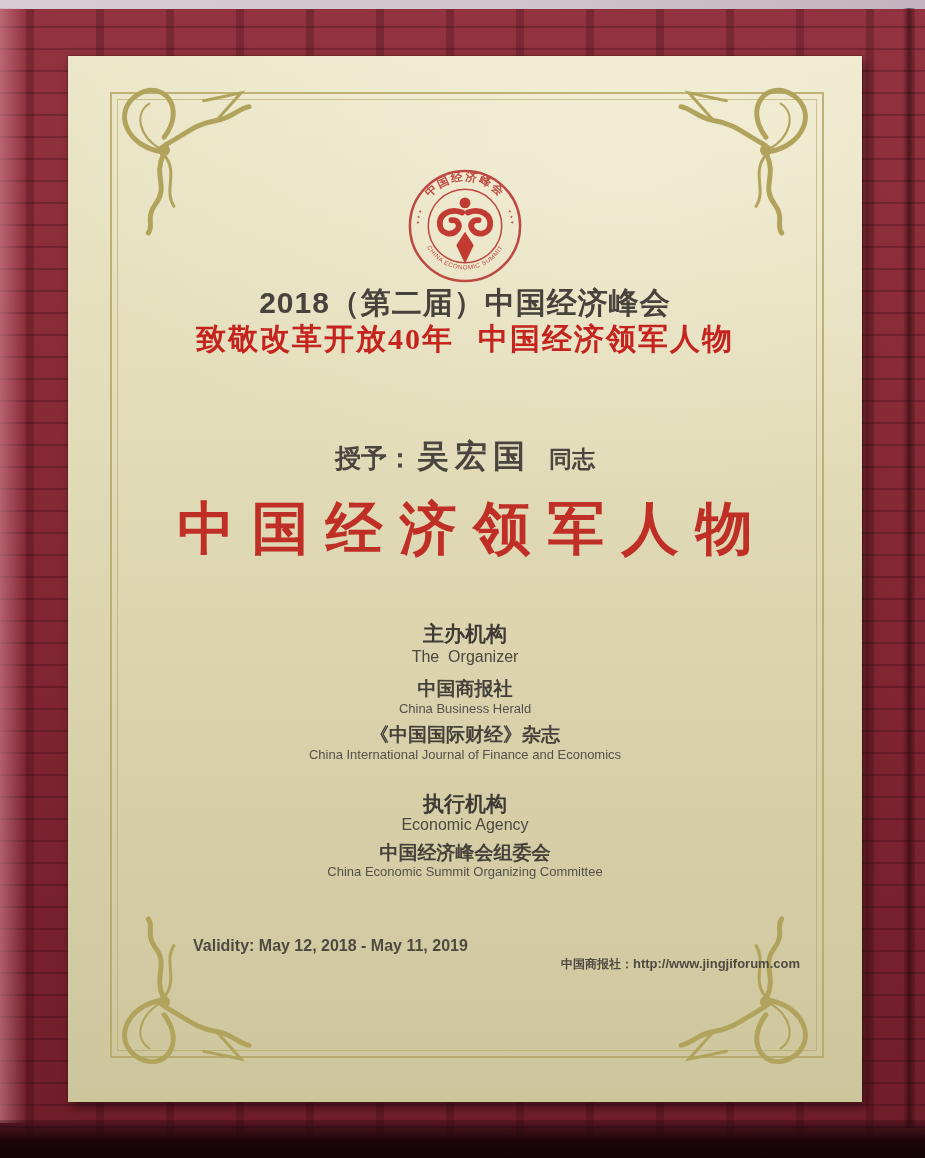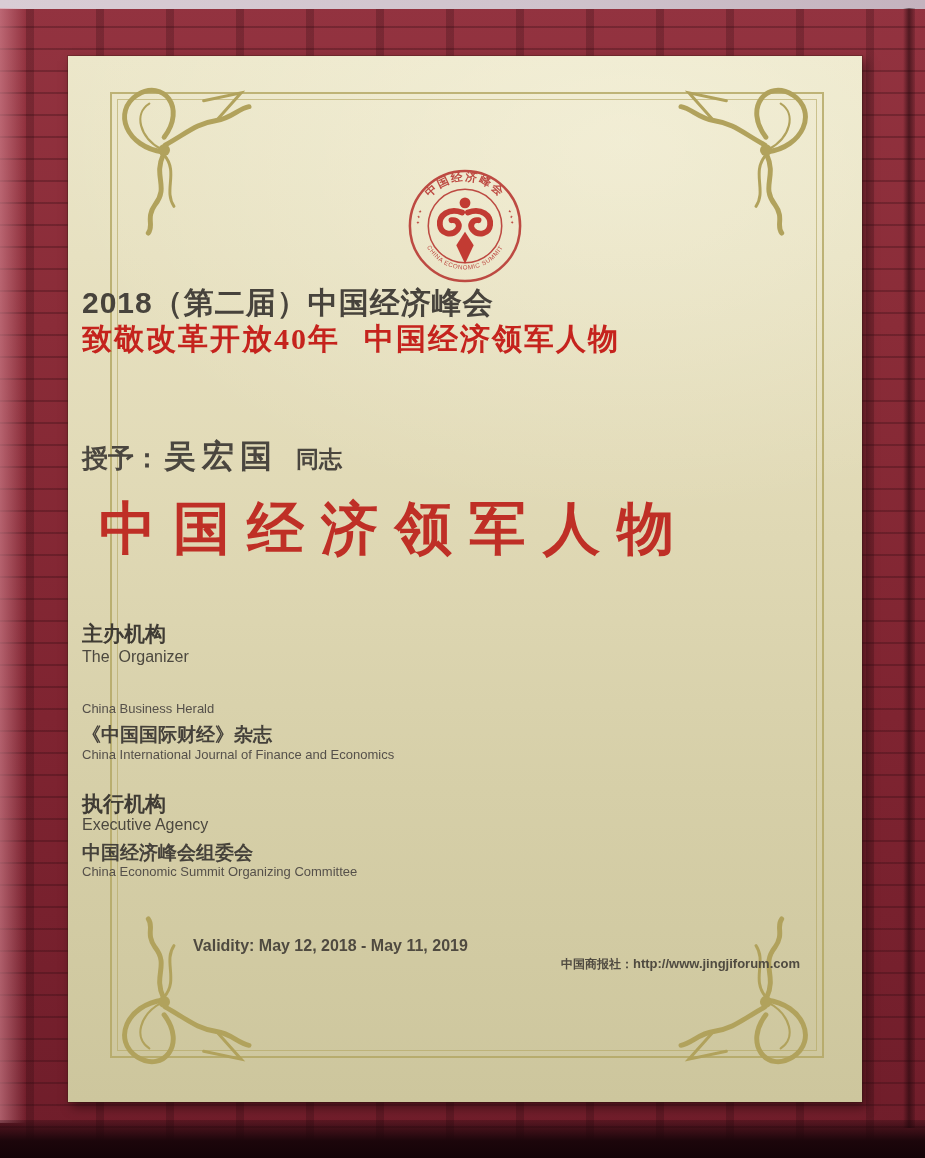--- a/index.html
+++ b/index.html
@@ -49,21 +49,21 @@
   .border-inner{
     position:absolute;top:43px;right:45px;bottom:51px;left:49px;
     border:1.5px solid rgba(178,165,96,.6);
   }
   .corner{position:absolute;width:158px;height:158px;color:#b1a25c;}
   .corner.tl{left:26px;top:22px;}
   .corner.tr{right:26px;top:22px;transform:scaleX(-1);}
   .corner.bl{left:26px;bottom:28px;transform:scaleY(-1);}
   .corner.br{right:26px;bottom:28px;transform:scale(-1,-1);}
   
-  .line{position:absolute;left:14px;width:100%;text-align:left;line-height:1.15;}
+  .line{position:absolute;left:0;width:100%;text-align:center;line-height:1.15;}
   .logo-wrap{position:absolute;left:50%;top:112px;transform:translateX(-50%);width:116px;height:116px;}
   .summit-title{top:230px;font-size:30px;font-weight:bold;letter-spacing:1px;color:#47433c;}
   .slogan{top:266px;font-size:30px;font-weight:bold;color:#c5231d;
           font-family:"Liberation Serif","DejaVu Serif",serif;letter-spacing:2px;}
   .slogan .gap{display:inline-block;width:24px;}
   .award-line{top:382px;color:#4a463f;}
   .award-line .prefix{font-size:26px;font-weight:bold;}
   .award-line .name{font-size:32px;font-weight:bold;letter-spacing:6px;margin:0 18px 0 4px;}
   .award-line .honorific{font-size:23px;font-weight:bold;margin-top:20px;}
   .award-title{top:440px;font-size:57px;font-weight:bold;color:#bf2f26;
@@ -166,26 +166,27 @@
       <span>致敬改革开放40年</span><span class="gap"></span><span>中国经济领军人物</span>
     </div>
 
     <div class="line award-line">
       <span class="prefix">授予：</span><span class="name">吴宏国</span><span class="honorific">同志</span>
     </div>
     <div class="line award-title">中国经济领军人物</div>
 
     <div class="line sec-head-zh l-org-zh">主办机构</div>
     <div class="line sec-head-en l-org-en">The  Organizer</div>
+    <div class="line org-zh l-o1-zh">中国商报社</div>
     <div class="line org-en l-o1-en">China Business Herald</div>
     <div class="line org-zh l-o2-zh">《中国国际财经》杂志</div>
     <div class="line org-en l-o2-en">China International Journal of Finance and Economics</div>
 
     <div class="line sec-head-zh l-ex-zh">执行机构</div>
-    <div class="line sec-head-en l-ex-en">Executive Agency</div>
+    <div class="line sec-head-en l-ex-en">Economic Agency</div>
     <div class="line org-zh l-e1-zh">中国经济峰会组委会</div>
     <div class="line org-en l-e1-en">China Economic Summit Organizing Committee</div>
 
     <div class="footer-left">
       <div class="en">Validity: May 12, 2018 - May 11, 2019</div>
     </div>
     <div class="footer-right">
       <span class="label">中国商报社：</span><span class="url">http://www.jingjiforum.com</span>
     </div>
   </div>

